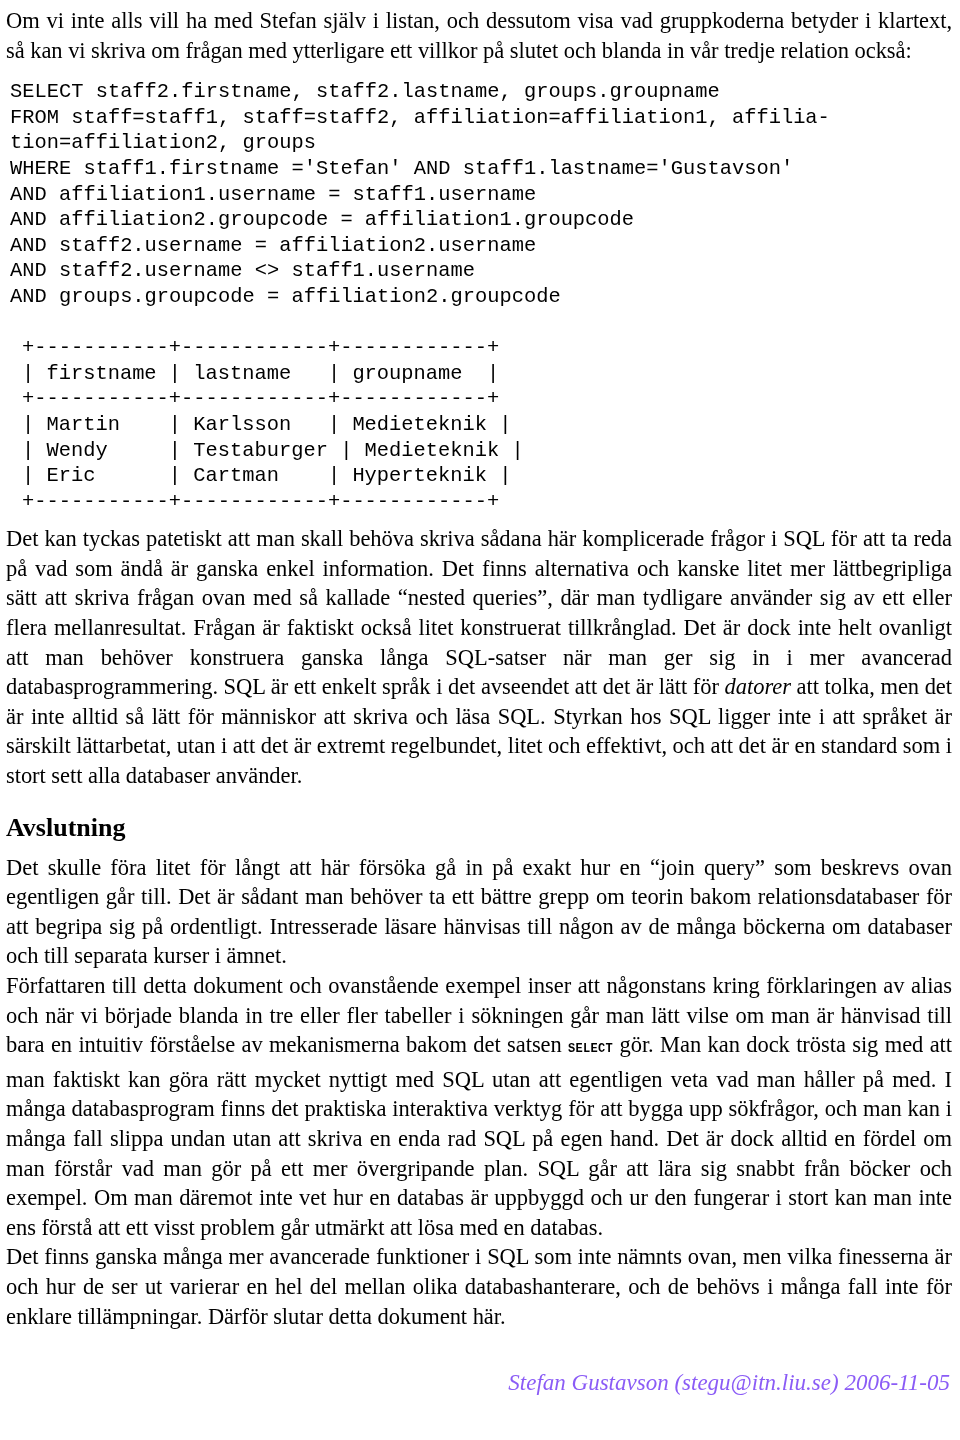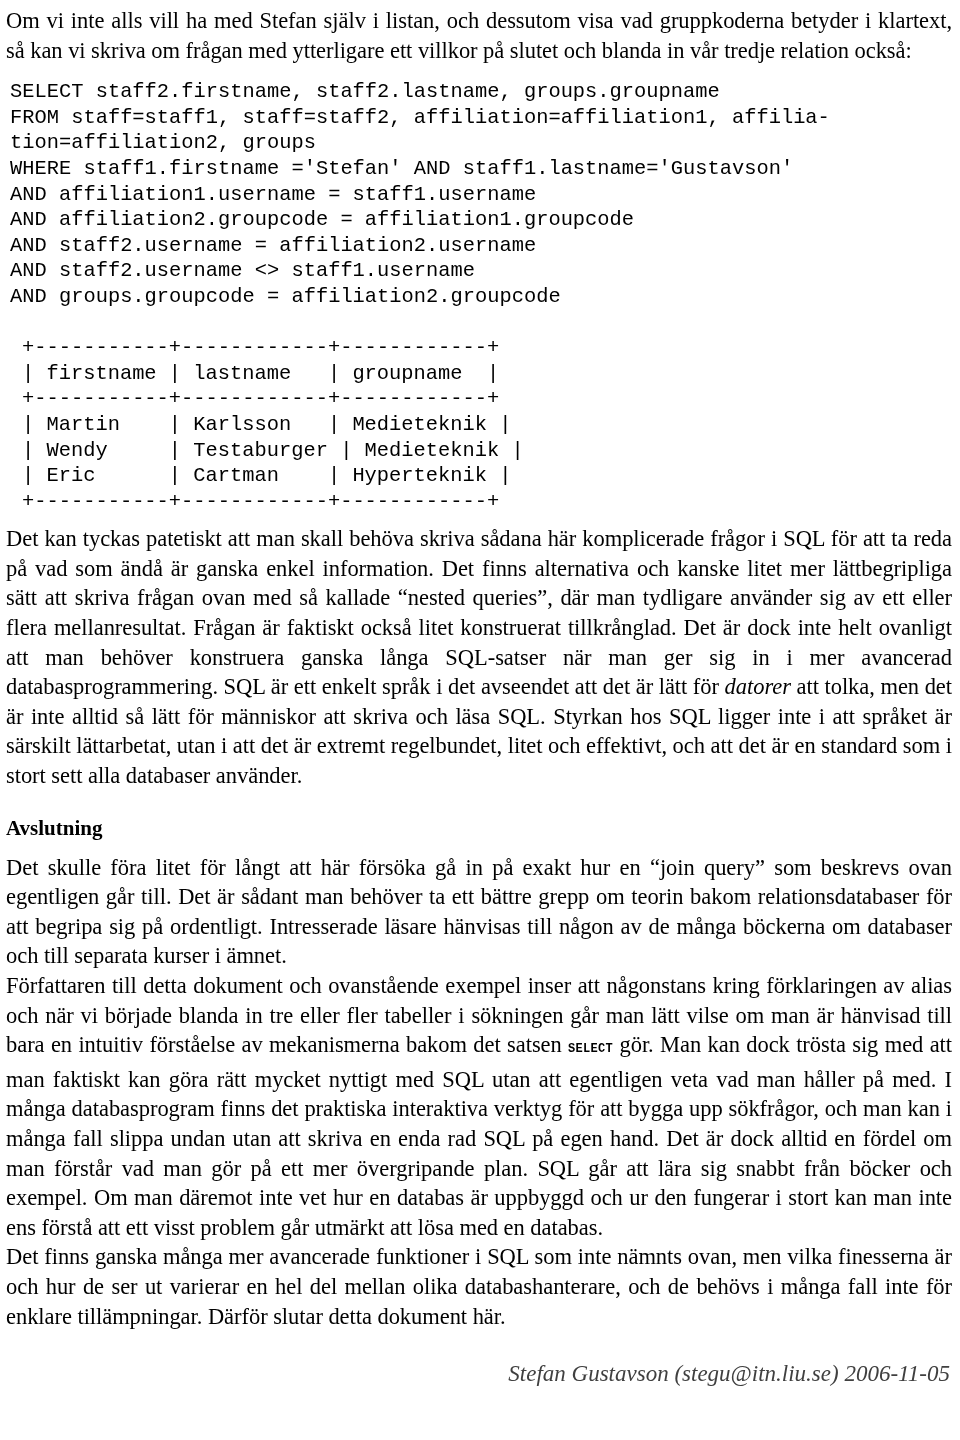--- a/index.html
+++ b/index.html
@@ -57,39 +57,39 @@
 
   .table-block {
     margin-top: 25.6px;
     margin-bottom: 10px;
     padding-left: 16px;
   }
 
   h2.section-heading {
     font-family: "Liberation Serif", "DejaVu Serif", serif;
     font-weight: bold;
-    font-size: 21px;
+    font-size: 26px;
     line-height: 30px;
     margin: 22px 0 10px 0;
     color: #000;
   }
 
   .para-gap {
     margin-top: 20px;
   }
 
   .footer-line {
     font-family: "Liberation Serif", "DejaVu Serif", serif;
     font-style: italic;
     font-size: 23px;
     line-height: 30px;
     text-align: right;
-    margin-top: 28px;
+    margin-top: 37px;
     padding-right: 2px;
-    color: #404040;
+    color: #8b5cf6;
   }
 
   code.inline-mono {
     font-family: "Liberation Mono", "DejaVu Sans Mono", monospace;
     font-size: 12px;
     font-weight: bold;
     letter-spacing: 0.3px;
   }
 
   em.italic-word {

